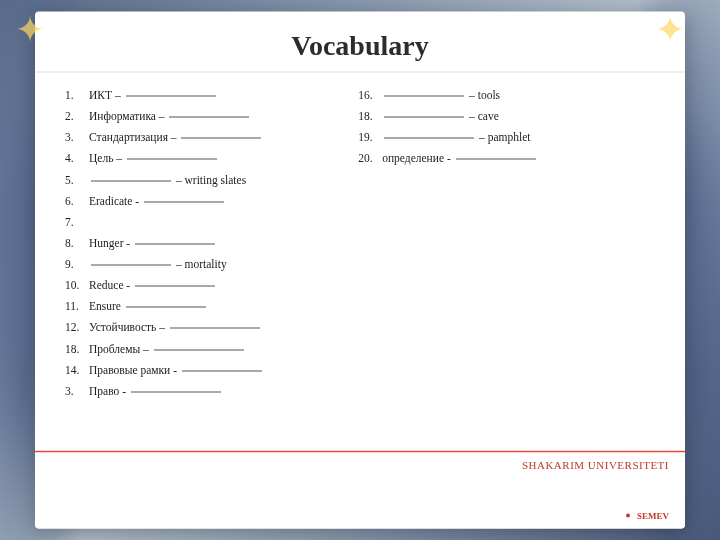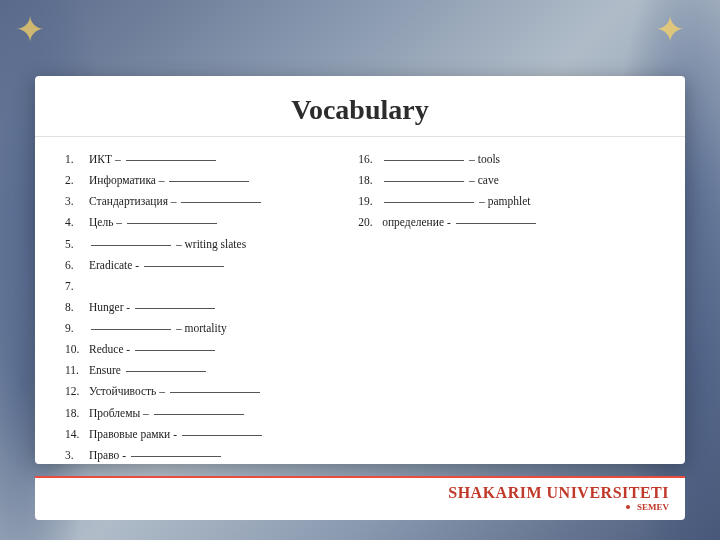--- a/index.html
+++ b/index.html
@@ -41,21 +41,21 @@
                   radial-gradient(ellipse at 80% 70%, rgba(60,80,120,0.6) 0%, transparent 50%);
       z-index: 1;
     }
 
     .slide-container {
       position: absolute;
       top: 50%;
       left: 50%;
       transform: translate(-50%, -50%);
       width: 650px;
-      height: 388px;
+      height: 517px;
       background: #ffffff;
       border-radius: 4px;
       box-shadow: 0 4px 20px rgba(0,0,0,0.3);
       z-index: 2;
       display: flex;
       flex-direction: column;
     }
 
     .slide-header {
       text-align: center;
@@ -131,22 +131,22 @@
       border-top: 2px solid #e84c3d;
       background: #fff;
       border-radius: 0 0 4px 4px;
     }
 
     .footer-logo {
       text-align: right;
     }
 
     .footer-logo-main {
-      font-size: 16px;
-      font-weight: bold;
+      font-size: 11px;
+      font-weight: normal;
       color: #c0392b;
       letter-spacing: 0.5px;
     }
 
     .footer-logo-sub {
       font-size: 9px;
       color: #c0392b;
       font-weight: bold;
     }
 
@@ -285,19 +285,19 @@
         <span class="list-num">20.</span>
         <span>определение - <span class="blank blank-md"></span></span>
       </div>
 
     </div>
   </div>
 
   <div class="slide-footer">
     <div class="footer-logo">
       <div class="footer-logo-main">SHAKARIM UNIVERSITETI</div>
-      <div style="display:flex;align-items:center;justify-content:flex-end;gap:3px;">
+      <div style="display:flex;align-items:center;justify-content:flex-end;gap:3px;margin-top:40px;">
         <span class="dot-separator"></span>
         <span class="footer-logo-sub">SEMEV</span>
       </div>
     </div>
   </div>
 </div>
 
 </body></html>

